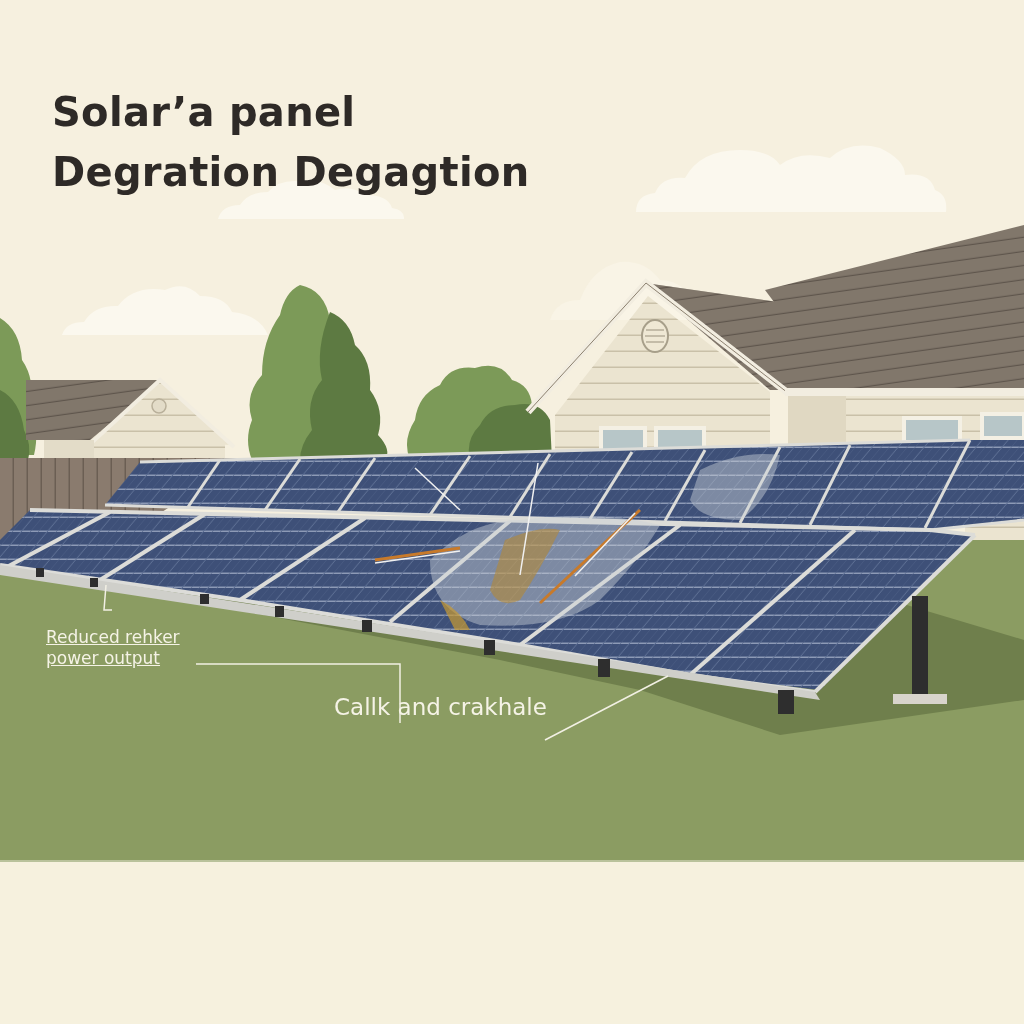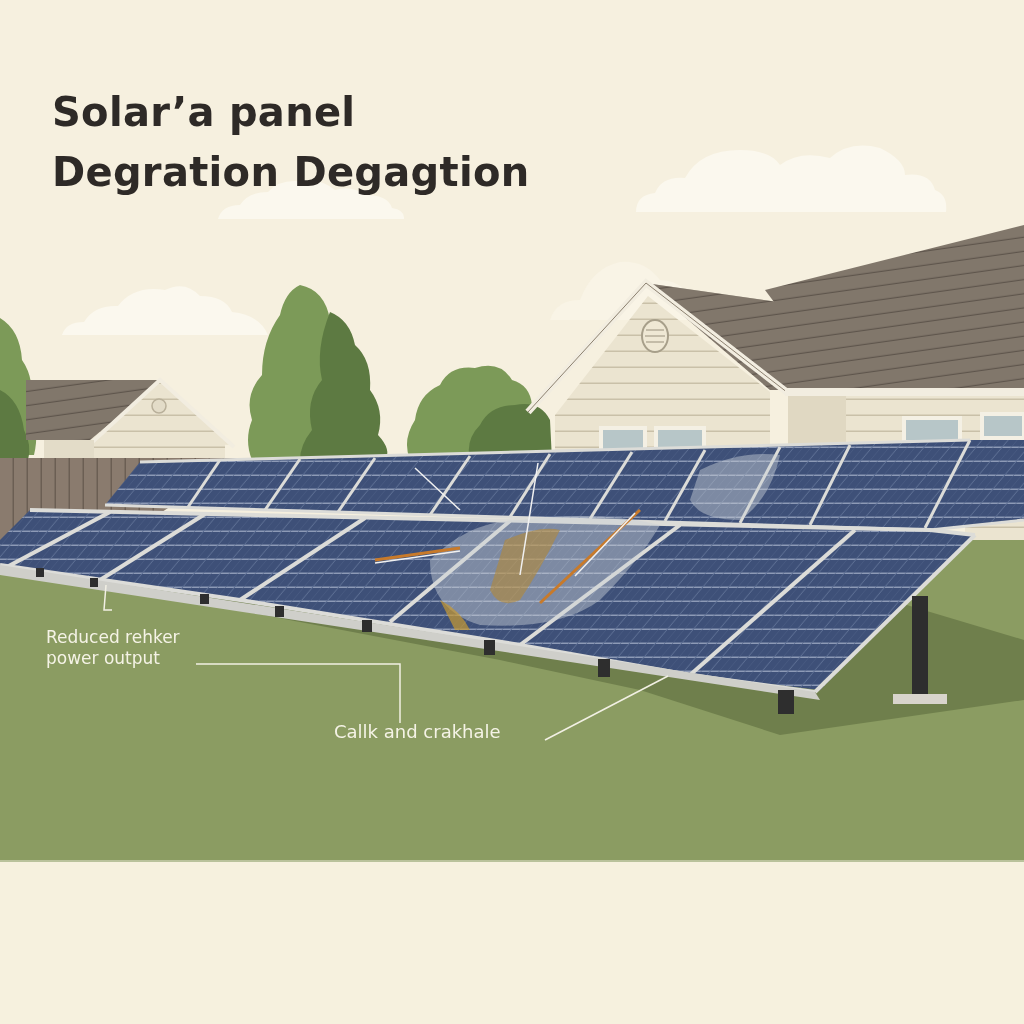--- a/index.html
+++ b/index.html
@@ -1,21 +1,21 @@
 <!DOCTYPE html>
 <html><head>
 <meta charset="utf-8">
 <style>
   html, body { margin:0; padding:0; }
   body { width:1024px; height:1024px; overflow:hidden; background:#f6f0df; position:relative; font-family:"DejaVu Sans", sans-serif; }
   .scene { position:absolute; left:0; top:0; width:1024px; height:1024px; }
   .title { position:absolute; left:52px; top:68px; color:#2e2a27; font-weight:bold; font-size:40px; line-height:60px; letter-spacing:0.3px;margin-top:14px; }
   .label { position:absolute; color:#f5f3e6; font-size:17px; line-height:21px; }
-  .label-left { left:46px; top:627px; }
-  .label-center { left:334px; top:720px; font-size:18px; line-height:23px; }
+  .label-left { left:46px; top:627px;text-decoration:underline; }
+  .label-center { left:334px; top:696px; font-size:23px; line-height:23px; }
 </style>
 </head>
 <body>
 
 <svg class="scene" width="1024" height="1024" viewBox="0 0 1024 1024" xmlns="http://www.w3.org/2000/svg">
   <defs>
     <pattern id="cells" width="26" height="14" patternUnits="userSpaceOnUse" patternTransform="skewX(-40)">
       <rect width="26" height="14" fill="#3e5078"></rect>
       <rect x="0" y="12.5" width="26" height="1.5" fill="#8d9ab6"></rect>
       <rect x="24.8" y="0" width="1.2" height="14" fill="#5b6d92"></rect>

